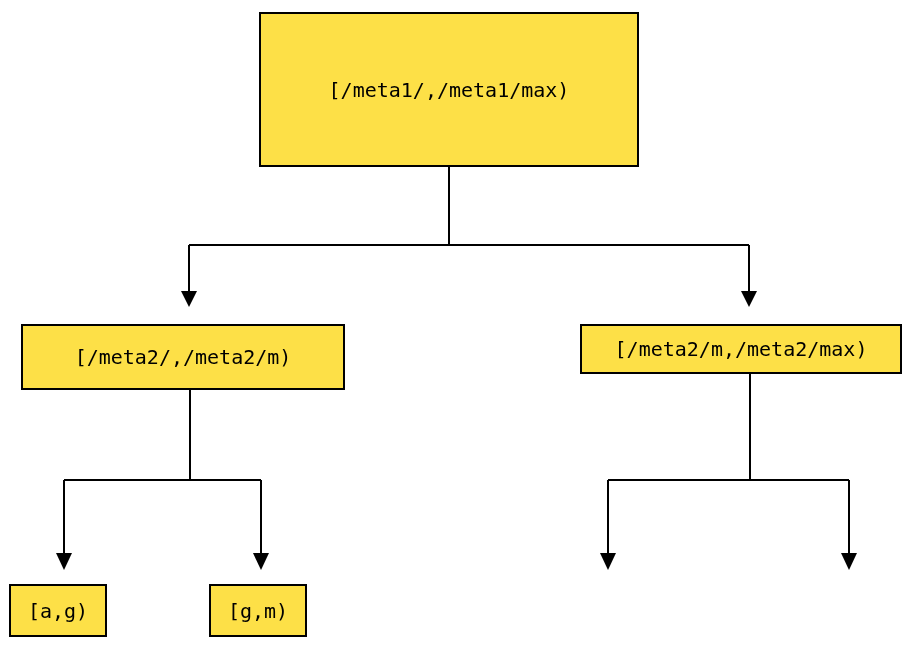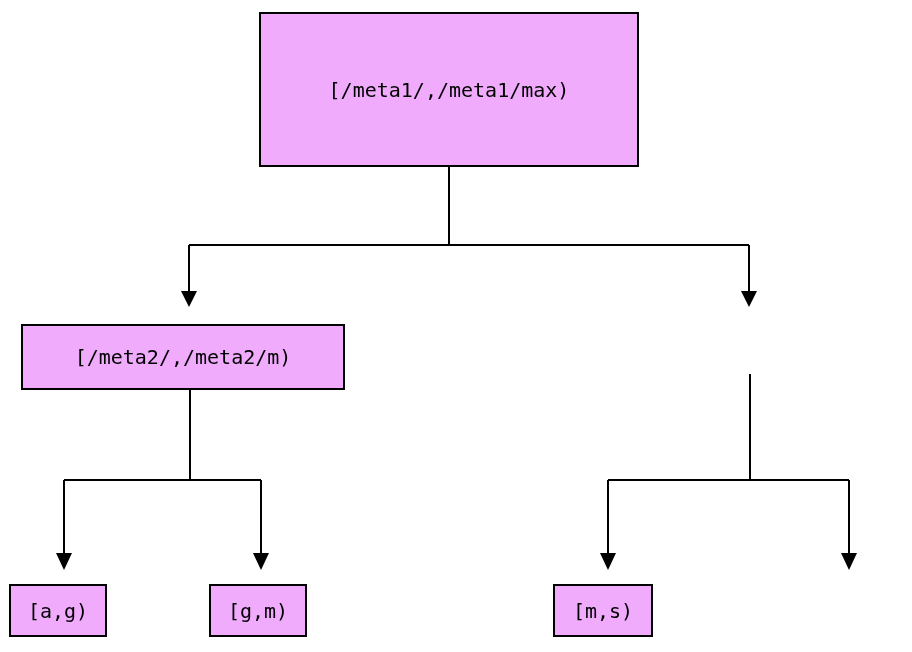--- a/index.html
+++ b/index.html
@@ -22,21 +22,21 @@
     position: absolute;
     left: 0;
     top: 0;
     width: 912px;
     height: 652px;
   }
   .node-box {
     position: absolute;
     box-sizing: border-box;
     border: 2px solid #000000;
-    background: #f0abfc;
+    background: #fde047;
     display: flex;
     align-items: center;
     justify-content: center;
     color: #000000;
     font-family: "DejaVu Sans Mono", "Liberation Mono", monospace;
     font-size: 20px;
     line-height: 1;
     letter-spacing: 0px;
     white-space: nowrap;
   }
@@ -123,27 +123,27 @@
   </svg>
 
   <div class="node-box" id="node-root">
     <span class="node-label">[/meta1/,/meta1/max)</span>
   </div>
 
   <div class="node-box" id="node-mid-left">
     <span class="node-label">[/meta2/,/meta2/m)</span>
   </div>
 
+  <div class="node-box" id="node-mid-right">
+    <span class="node-label">[/meta2/m,/meta2/max)</span>
+  </div>
 
   <div class="node-box" id="node-leaf-1">
     <span class="node-label">[g,m)</span>
   </div>
 
   <div class="node-box" id="node-leaf-0">
     <span class="node-label">[a,g)</span>
   </div>
 
-  <div class="node-box" id="node-leaf-2">
-    <span class="node-label">[m,s)</span>
-  </div>
 
 
 </div>
 
 </body></html>

